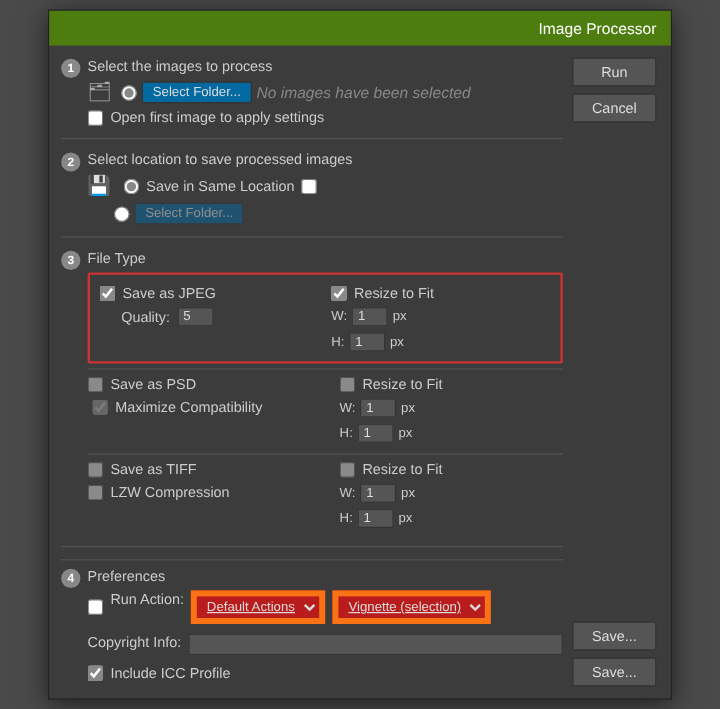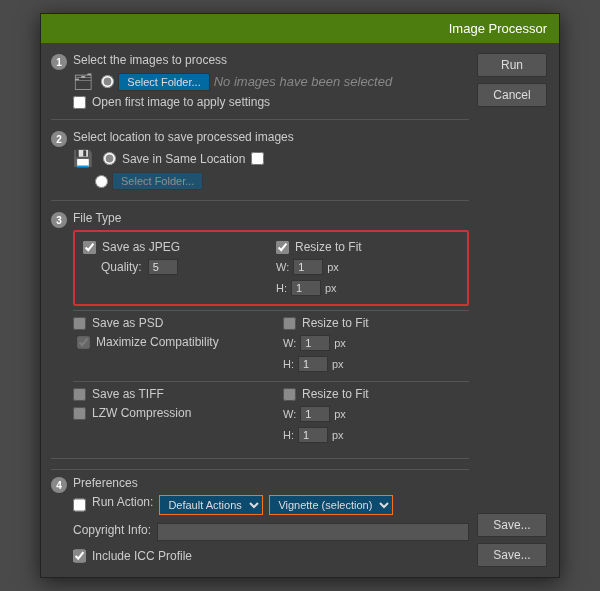--- a/index.html
+++ b/index.html
@@ -182,26 +182,27 @@
       border-top: 1px solid #555;
       padding-top: 6px;
     }
     .pref-row {
       display: flex;
       gap: 6px;
       color: #ccc;
       margin-bottom: 4px;
     }
     select.action-select {
-      background: #0c4a6e;
-      border: 1px solid #f97316;
+      background: #b91c1c;
+      border: 5px solid #f97316;
       color: #ddd;
       font-size: 11px;
       padding: 2px 4px;
       cursor: pointer;
+      text-decoration: underline;
     }
     .copyright-input {
       flex: 1;
       background: #555;
       border: 1px solid #333;
       color: #ddd;
       padding: 2px 4px;
       font-size: 11px;
     }
     .folder-row {

